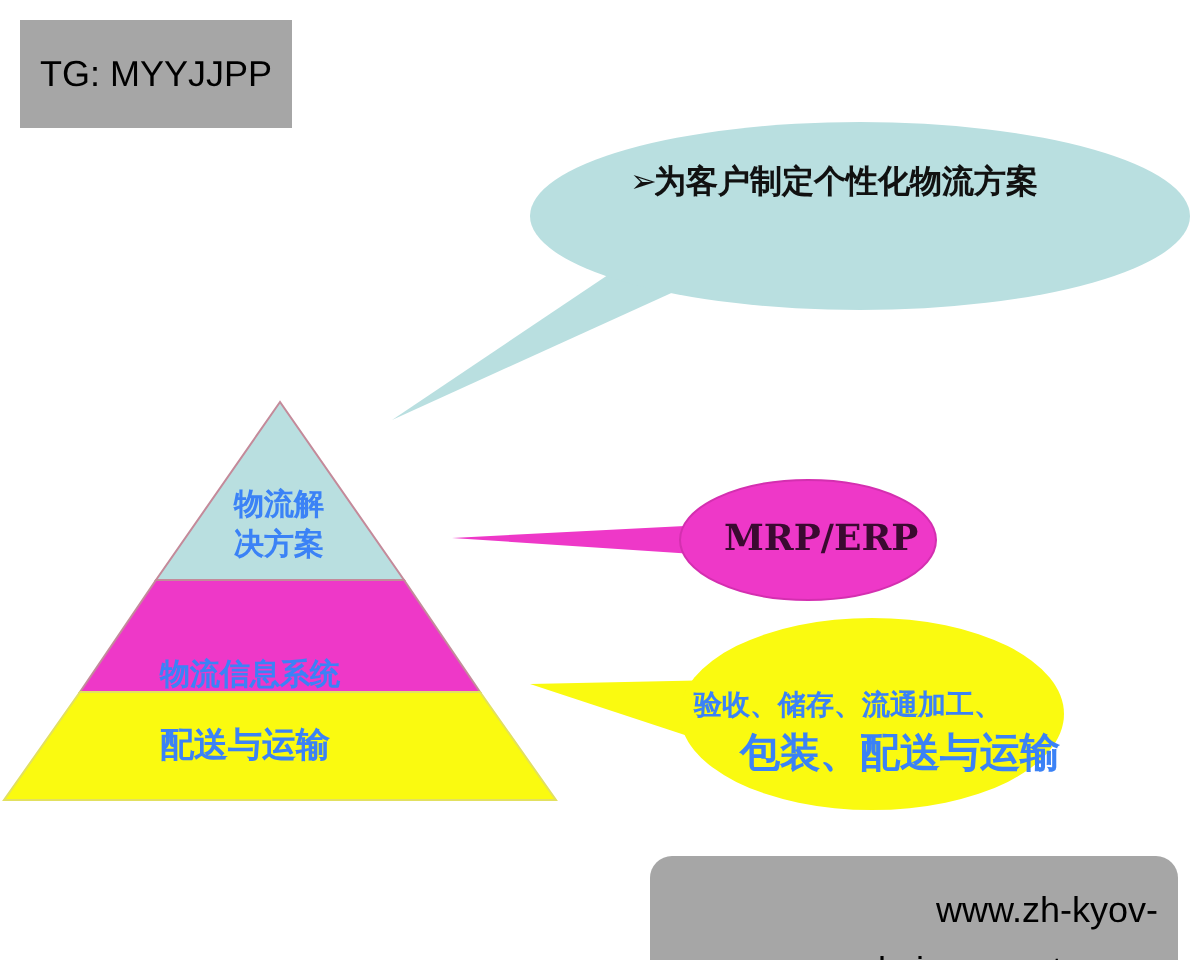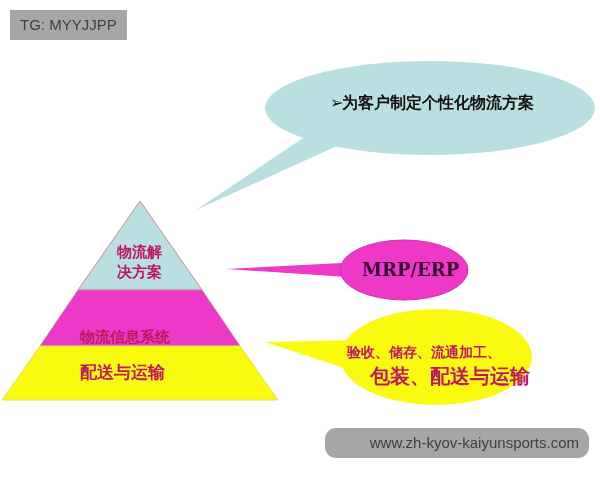--- a/index.html
+++ b/index.html
@@ -3,29 +3,29 @@
   <meta charset="utf-8">
   <style>
     html, body { margin: 0; padding: 0; }
     body {
       width: 600px; height: 480px; position: relative; overflow: hidden;
       background: #ffffff;
       font-family: "DejaVu Sans", sans-serif;
     }
     .canvas { position: absolute; left: 0; top: 0; }
     .lbl {
-      position: absolute; font-weight: bold; color: #be185d;
+      position: absolute; font-weight: bold; color: #3b82f6;
       font-family: Liberation Sans, sans-serif; white-space: nowrap;
     }
     .tag {
-      position: absolute; background: #a6a6a6; color: #404040;
-      font-family: "Liberation Sans", sans-serif; font-size: 15px;
-      padding: 0 10px; line-height: 30px;
+      position: absolute; background: #a6a6a6; color: #000000;
+      font-family: "Liberation Sans", sans-serif; font-size: 18px;
+      padding: 12px 10px; line-height: 30px;
     }
-    .bullet-list { position: absolute; left: 330px; top: 80px; font-size: 16px; line-height: 21px; font-weight: bold; color: #111; margin-top: 12px; }
+    .bullet-list { position: absolute; left: 315px; top: 80px; font-size: 16px; line-height: 21px; font-weight: bold; color: #111; }
     .bullet-list .row { white-space: nowrap; }
     .bullet-list .arrow { display: inline-block; width: 12px; font-weight: normal; }
   </style>
 </head>
 <body>
 
 <svg class="canvas" width="600" height="480">
 
   <polygon points="196,210 330,120 372,130" fill="#b9dfe0"></polygon>
 

